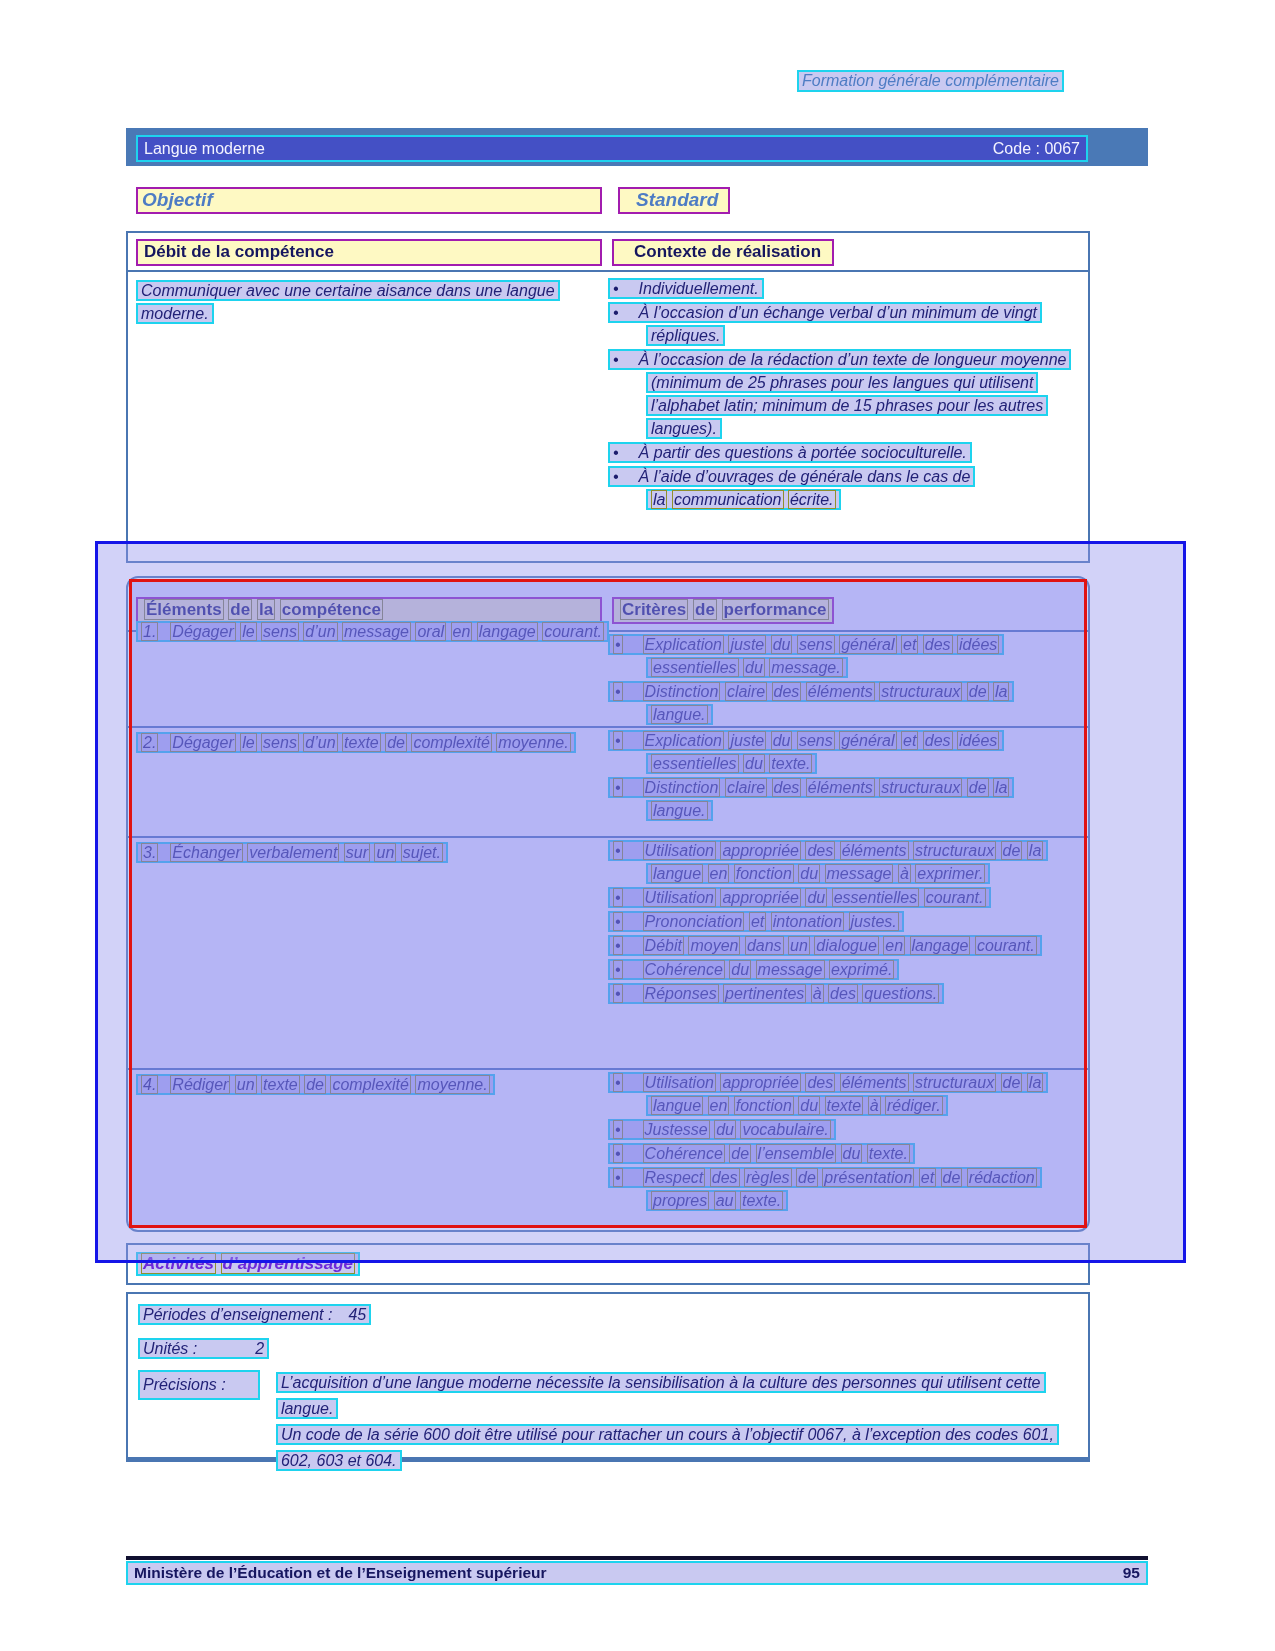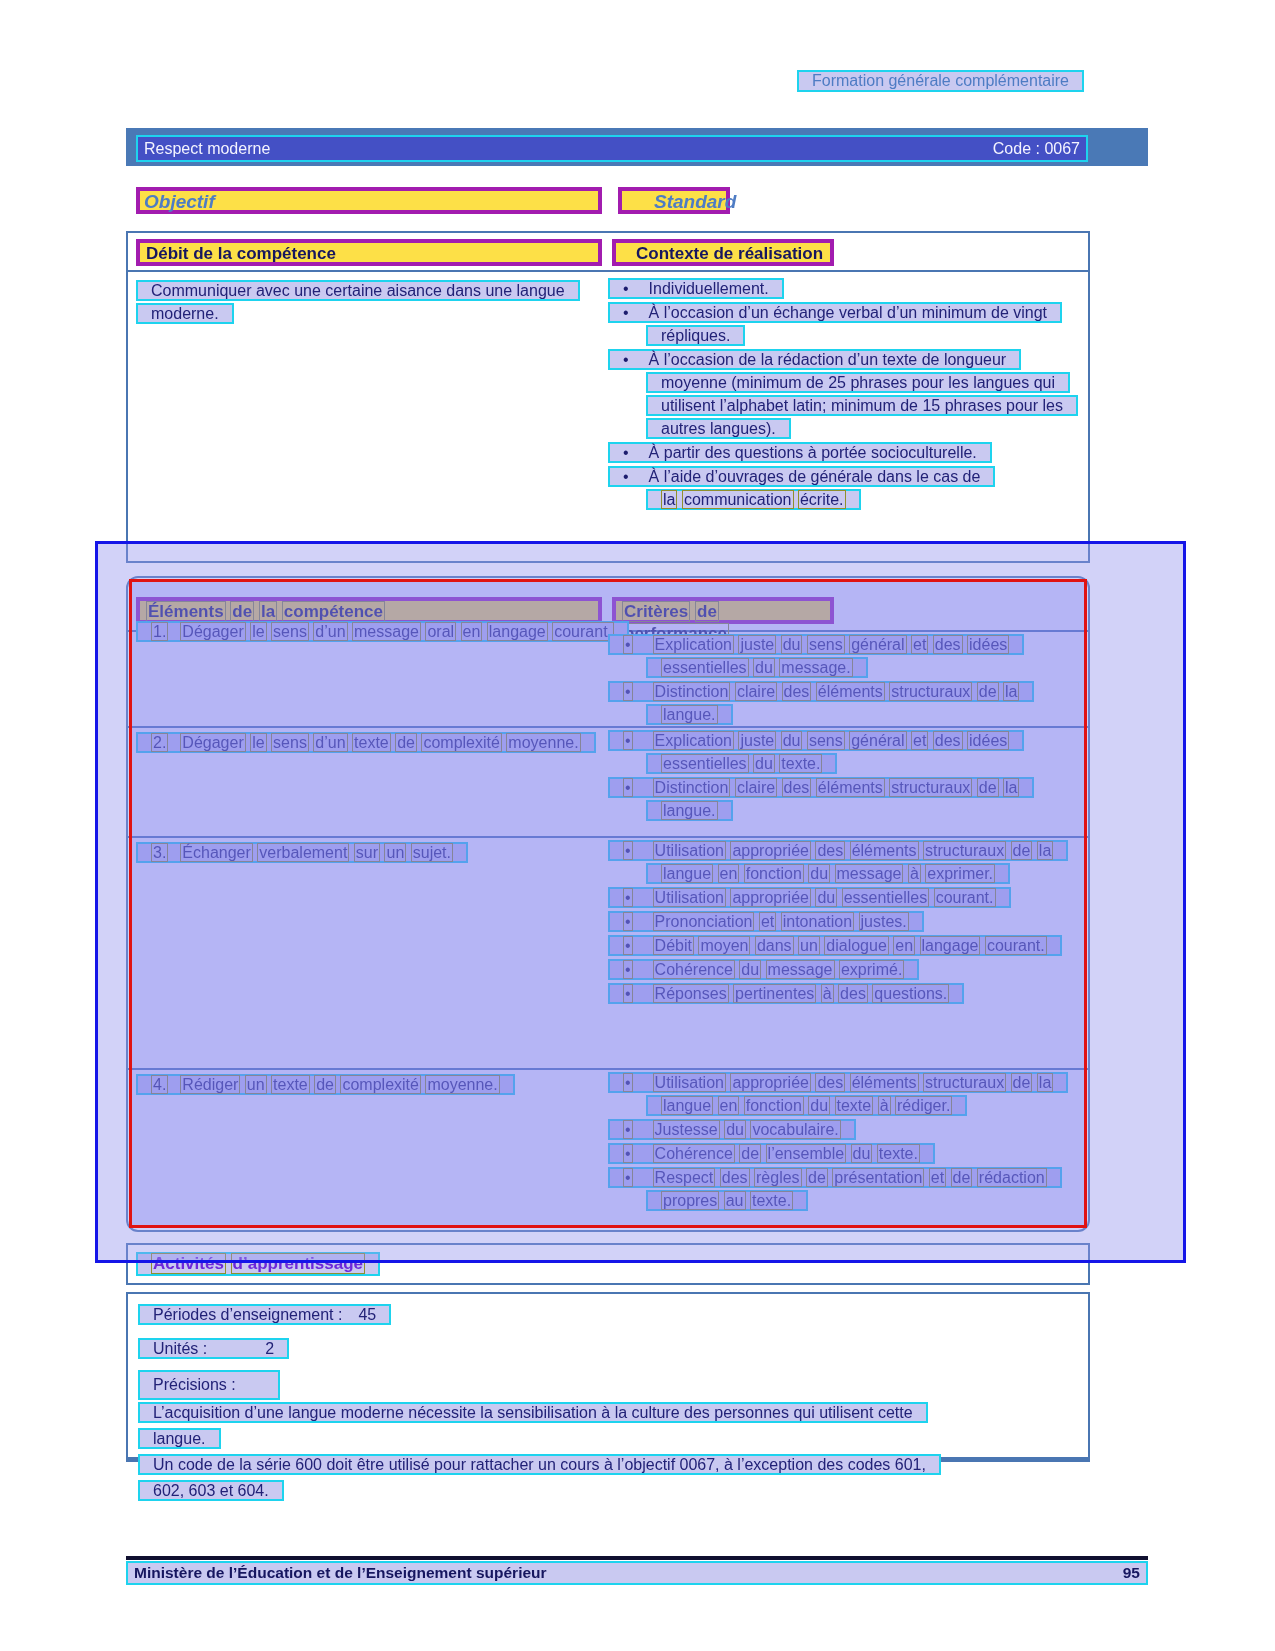--- a/index.html
+++ b/index.html
@@ -1,22 +1,22 @@
 <!DOCTYPE html>
 <html><head>
 <meta charset="utf-8">
 <style>
   html,body{margin:0;padding:0;background:#ffffff;}
   .page{position:relative;width:1275px;height:1651px;background:#ffffff;overflow:hidden;
         font-family:"Liberation Sans","DejaVu Sans",sans-serif;color:#222277;}
   .abs{position:absolute;}
   
-  .hl{background:#c9c9f1;border:2px solid #1ed3ee;padding:0 13px;
-      box-decoration-break:clone;-webkit-box-decoration-break:clone;}
-  .hlbox{position:absolute;background:#fde047;border:4px solid #a21caf;box-sizing:border-box;}
+  .hl{background:#c9c9f1;border:2px solid #1ed3ee;padding:0 3px;
+      box-decoration-break:clone;font-style:italic;-webkit-box-decoration-break:clone;}
+  .hlbox{position:absolute;background:#fef9c3;border:2px solid #a21caf;box-sizing:border-box;}
   
   .w{border:1px solid #90902c;padding:0 1px;}
   
   .titlebar{position:absolute;left:126px;top:128px;width:1022px;height:38px;background:#4a79b6;}
   .titleband{position:absolute;left:10px;top:7px;width:936px;height:23px;background:#4450c5;
              border:2px solid #1ed3ee;display:flex;justify-content:space-between;align-items:center;
              padding:0 6px;box-sizing:content-box;color:#f4f4ff;font-size:16px;}
   
   .tbl{position:absolute;border:2px solid #4a76b2;box-sizing:border-box;background:#ffffff;}
   .hline{position:absolute;left:0;width:100%;height:2px;background:#4a76b2;}
@@ -49,30 +49,30 @@
 </style>
 </head>
 <body>
 
 <div class="page">
 
   <span class="abs hl kickertxt" style="left:797px;top:70px;">Formation générale complémentaire</span>
 
   <div class="titlebar">
     <div class="titleband">
-      <span>Respect moderne</span>
+      <span>Langue moderne</span>
       <span>Code : 0067</span>
     </div>
   </div>
 
   <div class="hlbox" style="left:136px;top:187px;width:466px;height:27px;">
     <span class="ital" style="padding-left:4px;">Objectif</span>
   </div>
   <div class="hlbox" style="left:618px;top:187px;width:112px;height:27px;">
-    <span class="ital" style="padding-left:16px;margin-left:16px;">Standard</span>
+    <span class="ital" style="padding-left:16px;">Standard</span>
   </div>
 
   <div class="tbl" style="left:126px;top:231px;width:964px;height:332px;">
     <div class="hline" style="top:37px;"></div>
     <div class="hlbox hdr" style="left:8px;top:6px;width:466px;height:27px;padding-left:6px;">Débit de la compétence</div>
     <div class="hlbox hdr" style="left:484px;top:6px;width:222px;height:27px;padding-left:20px;">Contexte de réalisation</div>
 
     <div class="cell" style="left:8px;top:46px;width:466px;">
       <span class="hl">Communiquer avec une certaine aisance dans une langue moderne.</span>
     </div>

